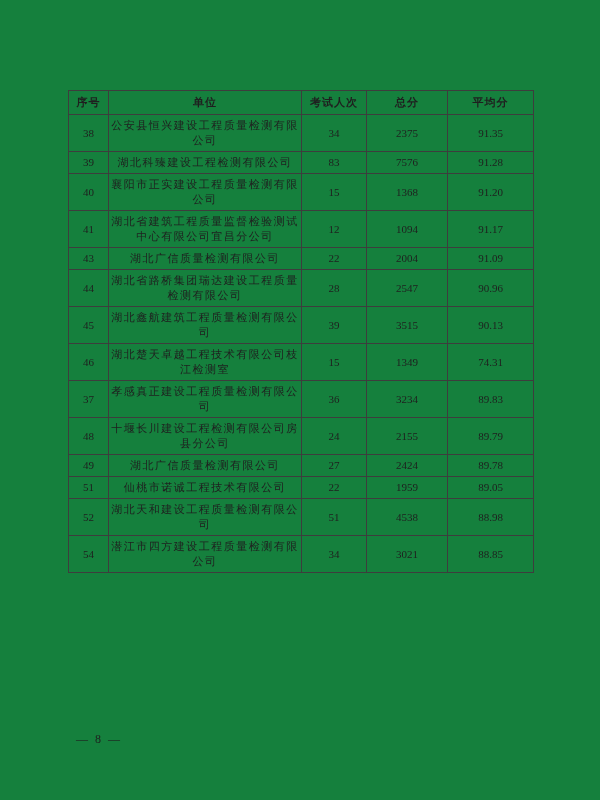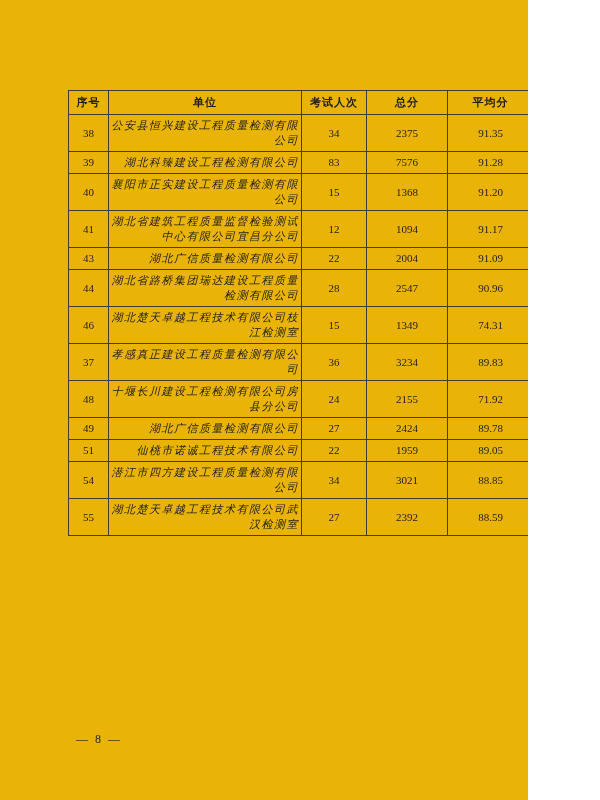--- a/index.html
+++ b/index.html
@@ -2,23 +2,23 @@
 <html><head>
 <meta charset="utf-8">
 <style>
   html, body {
     margin: 0;
     padding: 0;
     background: #ffffff;
   }
   .page {
     position: relative;
-    width: 528px;
+    width: 600px;
     height: 800px;
-    background: #eab308;
+    background: #15803d;
     overflow: hidden;
     font-family: "Liberation Serif", "DejaVu Serif", serif;
     color: #1f1f1f;
   }
   table.results {
     position: absolute;
     left: 68px;
     top: 90px;
     width: 465px;
     border-collapse: collapse;
@@ -38,26 +38,25 @@
     font-family: "Liberation Sans", "DejaVu Sans", sans-serif;
     font-weight: 700;
     text-align: center;
     letter-spacing: 1px;
     padding: 4px 2px;
   }
   td.c-no, td.c-count, td.c-total, td.c-avg {
     text-align: center;
   }
   td.c-unit {
-    text-align: right;
+    text-align: center;
     padding-left: 8px;
     padding-right: 7px;
     letter-spacing: 1.5px;
     word-break: break-all;
-    font-style: italic;
   }
   .footer-pageno {
     position: absolute;
     left: 76px;
     top: 732px;
     font-size: 12px;
     letter-spacing: 2px;
     color: #1f1f1f;
     font-family: "Liberation Serif", "DejaVu Serif", serif;
   }
@@ -121,66 +120,73 @@
           <td class="c-avg">91.09</td>
         </tr>
         <tr>
           <td class="c-no">44</td>
           <td class="c-unit">湖北省路桥集团瑞达建设工程质量检测有限公司</td>
           <td class="c-count">28</td>
           <td class="c-total">2547</td>
           <td class="c-avg">90.96</td>
         </tr>
         <tr>
+          <td class="c-no">45</td>
+          <td class="c-unit">湖北鑫航建筑工程质量检测有限公司</td>
+          <td class="c-count">39</td>
+          <td class="c-total">3515</td>
+          <td class="c-avg">90.13</td>
+        </tr>
+        <tr>
           <td class="c-no">46</td>
           <td class="c-unit">湖北楚天卓越工程技术有限公司枝江检测室</td>
           <td class="c-count">15</td>
           <td class="c-total">1349</td>
           <td class="c-avg">74.31</td>
         </tr>
         <tr>
           <td class="c-no">37</td>
           <td class="c-unit">孝感真正建设工程质量检测有限公司</td>
           <td class="c-count">36</td>
           <td class="c-total">3234</td>
           <td class="c-avg">89.83</td>
         </tr>
         <tr>
           <td class="c-no">48</td>
           <td class="c-unit">十堰长川建设工程检测有限公司房县分公司</td>
           <td class="c-count">24</td>
           <td class="c-total">2155</td>
-          <td class="c-avg">71.92</td>
+          <td class="c-avg">89.79</td>
         </tr>
         <tr>
           <td class="c-no">49</td>
           <td class="c-unit">湖北广信质量检测有限公司</td>
           <td class="c-count">27</td>
           <td class="c-total">2424</td>
           <td class="c-avg">89.78</td>
         </tr>
         <tr>
           <td class="c-no">51</td>
           <td class="c-unit">仙桃市诺诚工程技术有限公司</td>
           <td class="c-count">22</td>
           <td class="c-total">1959</td>
           <td class="c-avg">89.05</td>
         </tr>
         <tr>
+          <td class="c-no">52</td>
+          <td class="c-unit">湖北天和建设工程质量检测有限公司</td>
+          <td class="c-count">51</td>
+          <td class="c-total">4538</td>
+          <td class="c-avg">88.98</td>
+        </tr>
+        <tr>
           <td class="c-no">54</td>
           <td class="c-unit">潜江市四方建设工程质量检测有限公司</td>
           <td class="c-count">34</td>
           <td class="c-total">3021</td>
           <td class="c-avg">88.85</td>
-        </tr>
-        <tr>
-          <td class="c-no">55</td>
-          <td class="c-unit">湖北楚天卓越工程技术有限公司武汉检测室</td>
-          <td class="c-count">27</td>
-          <td class="c-total">2392</td>
-          <td class="c-avg">88.59</td>
         </tr>
       </tbody>
   </table>
 
   <div class="footer-pageno">— 8 —</div>
 
 </div>
 
 </body></html>

